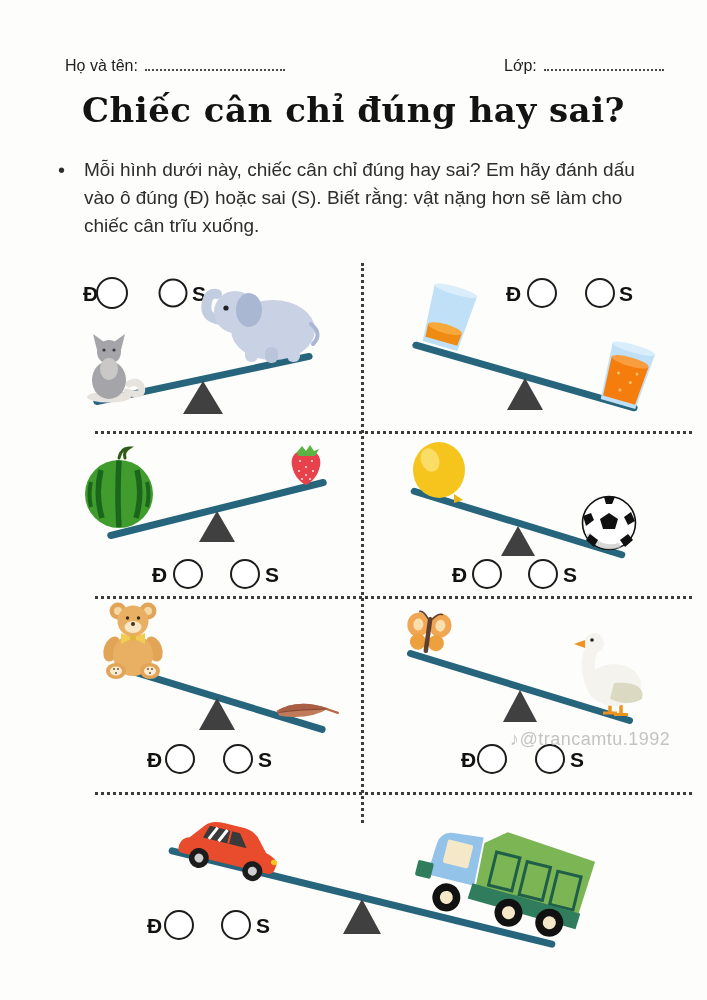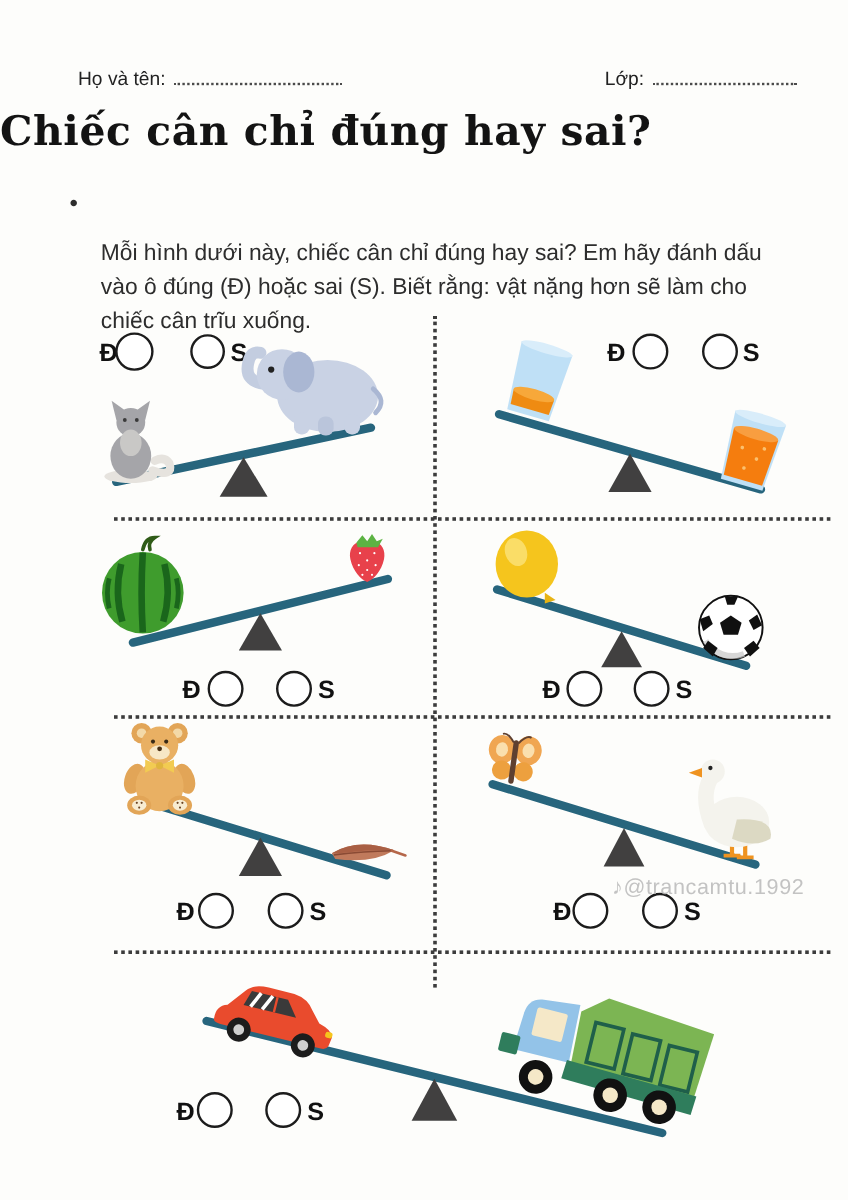--- a/index.html
+++ b/index.html
@@ -8,28 +8,28 @@
     background:#fdfdfb;
     font-family:"Liberation Sans", sans-serif;
     color:#2b2b2b;
   }
   .abs{position:absolute;}
   
   .hdr-label{font-size:16px;color:#222;}
   .leader{display:inline-block;border-bottom:2.5px dotted #4a4a4a;height:14px;vertical-align:baseline;margin-left:7px;}
   
   .title{
-    left:0;right:0;top:90px;text-align:left;
+    left:0;right:0;top:90px;text-align:center;
     font-family:"DejaVu Serif", serif;font-weight:bold;
     font-size:34px;color:#131313;letter-spacing:0.5px;
   }
   
   .instr{left:60px;top:156px;width:600px;font-size:19px;line-height:28px;color:#2d2d2d;}
   .instr .bullet{position:absolute;left:-2px;top:0;font-size:20px;}
-  .instr .txt{display:block;margin-left:24px;margin-top:42px;}
+  .instr .txt{display:block;margin-left:24px;}
   
   .vdiv{left:361px;top:263px;height:560px;width:0;border-left:3px dotted #3c3c3c;}
   .hdiv{left:95px;width:597px;height:0;border-top:3px dotted #3c3c3c;}
   
   .panel{position:absolute;}
   .panel svg{display:block;width:100%;height:100%;}
   svg text.ds{font-family:"Liberation Sans",sans-serif;font-weight:bold;font-size:21px;fill:#111;}
   .watermark{left:510px;top:729px;font-size:18px;color:rgba(185,185,185,0.85);letter-spacing:0.5px;}
   .footer{left:651px;top:1029px;font-size:17px;color:#b3b1ae;}
 </style>

